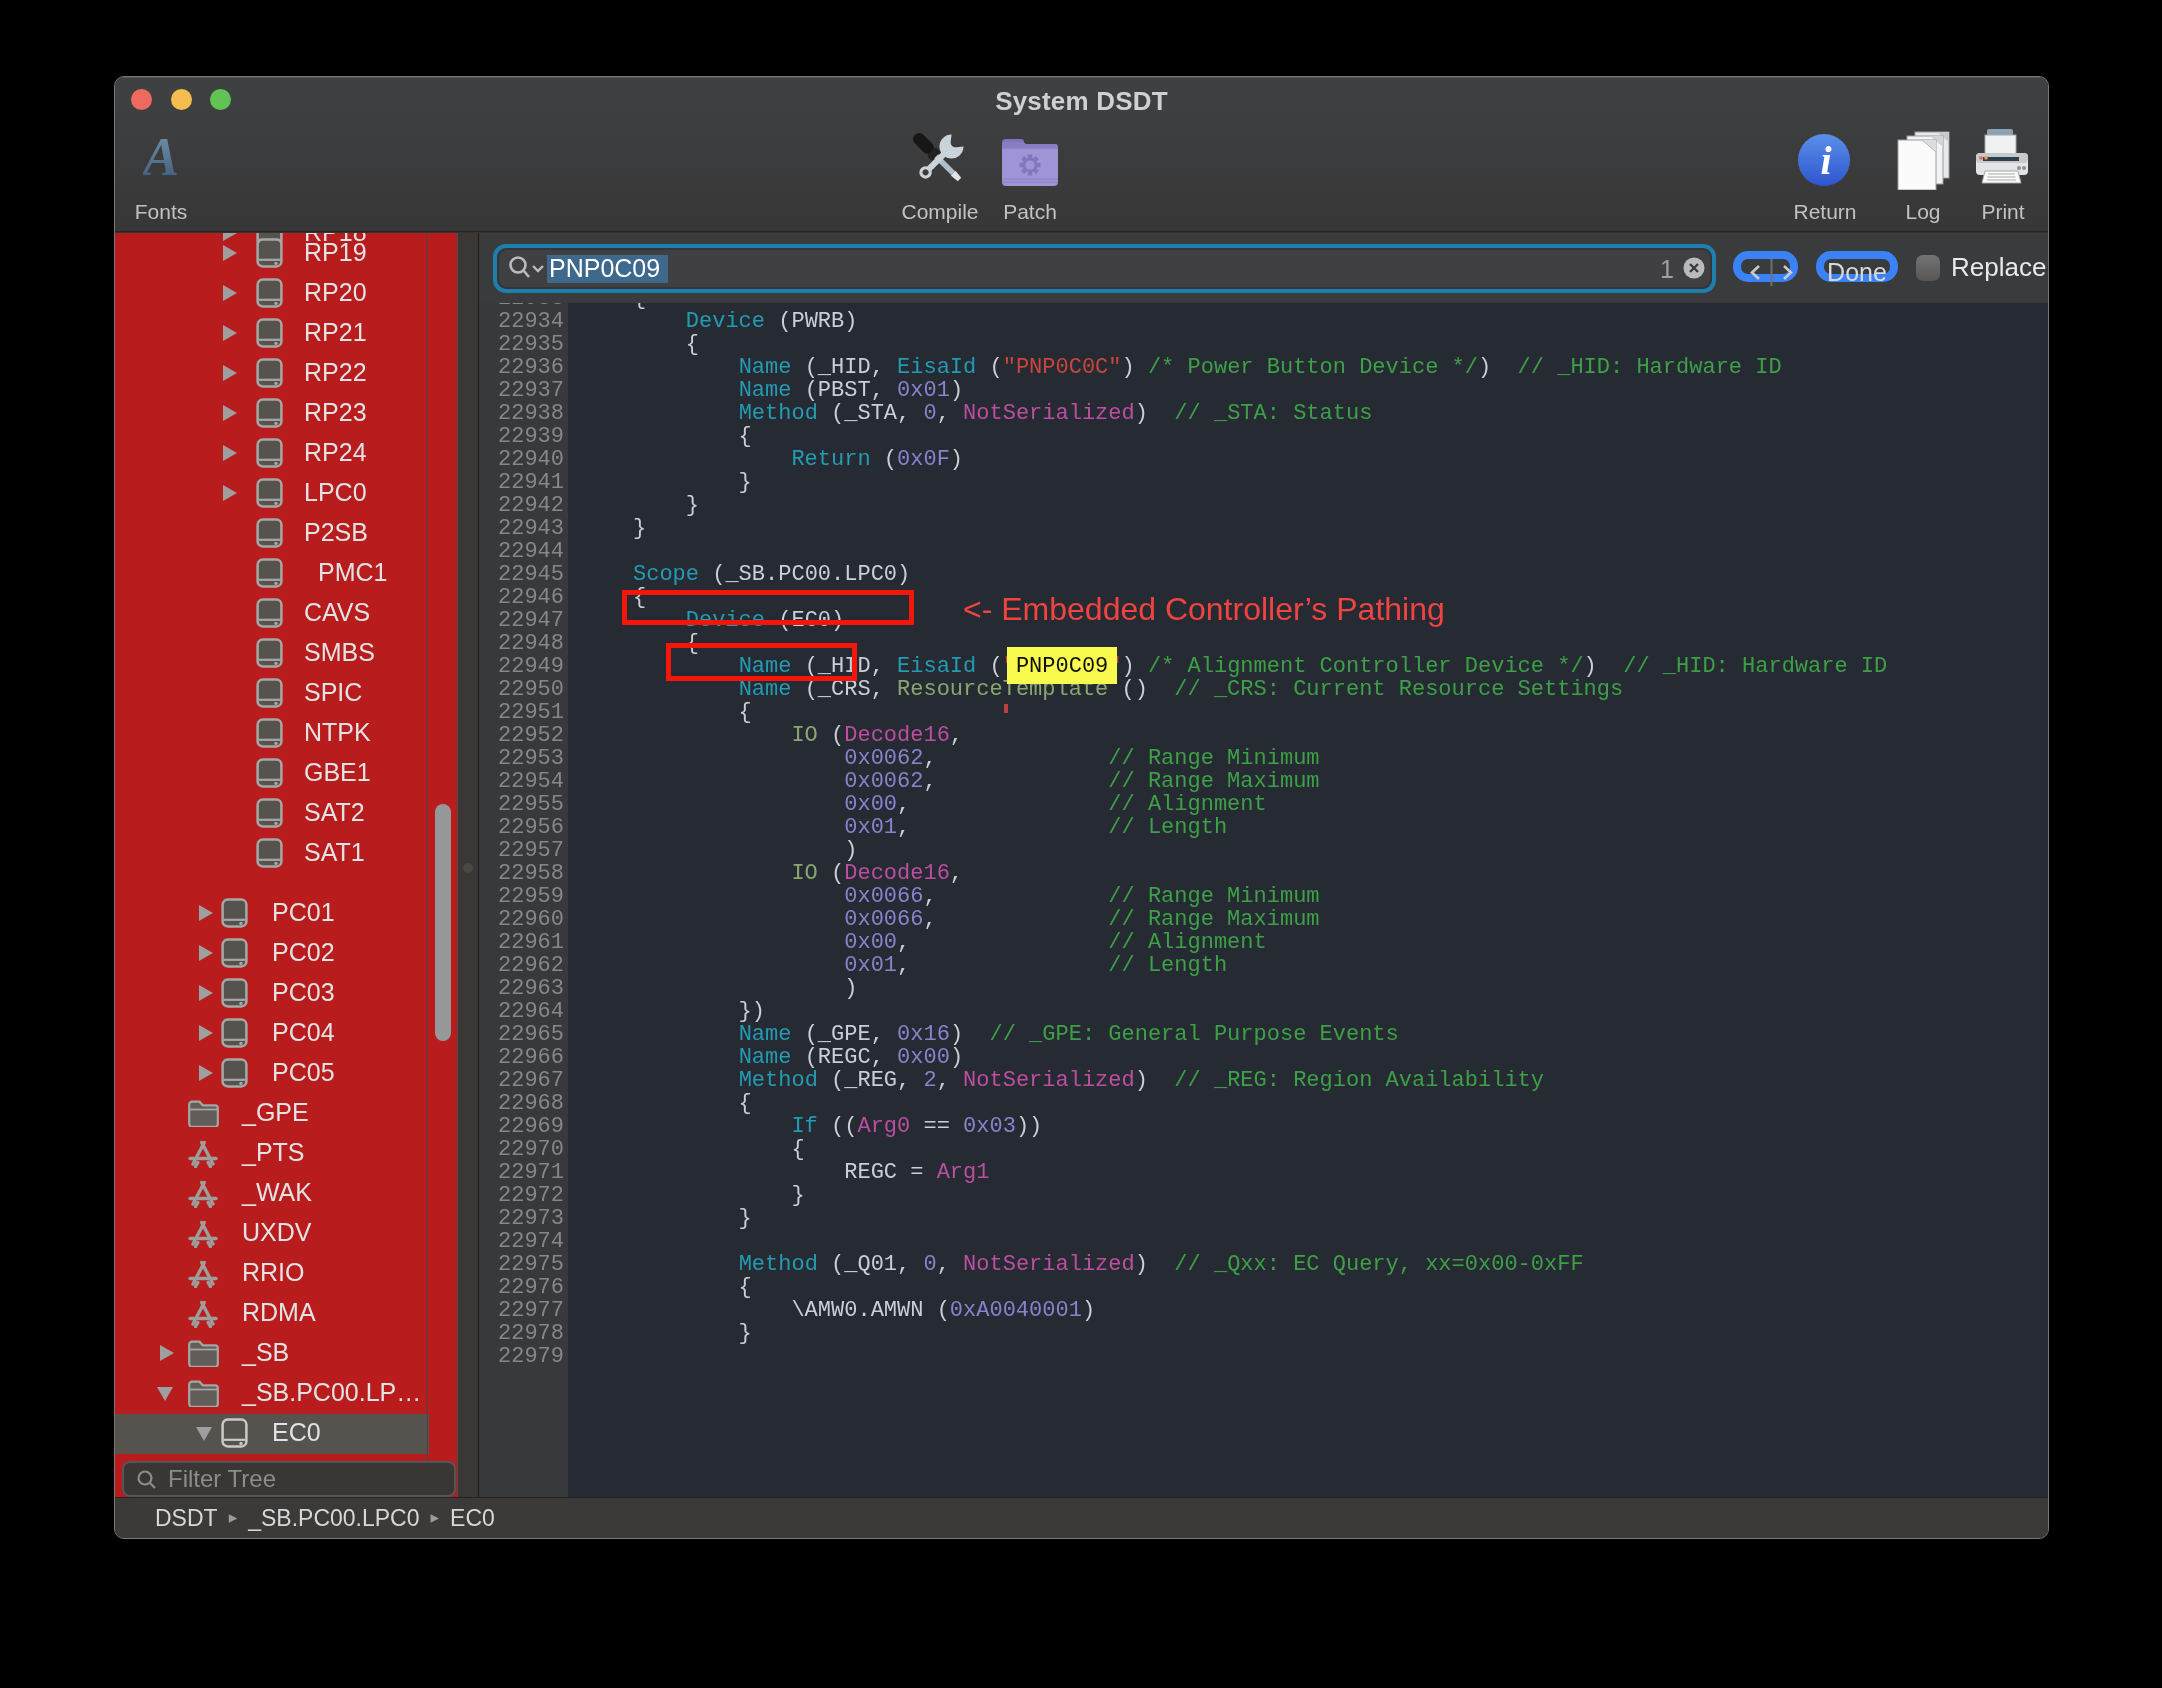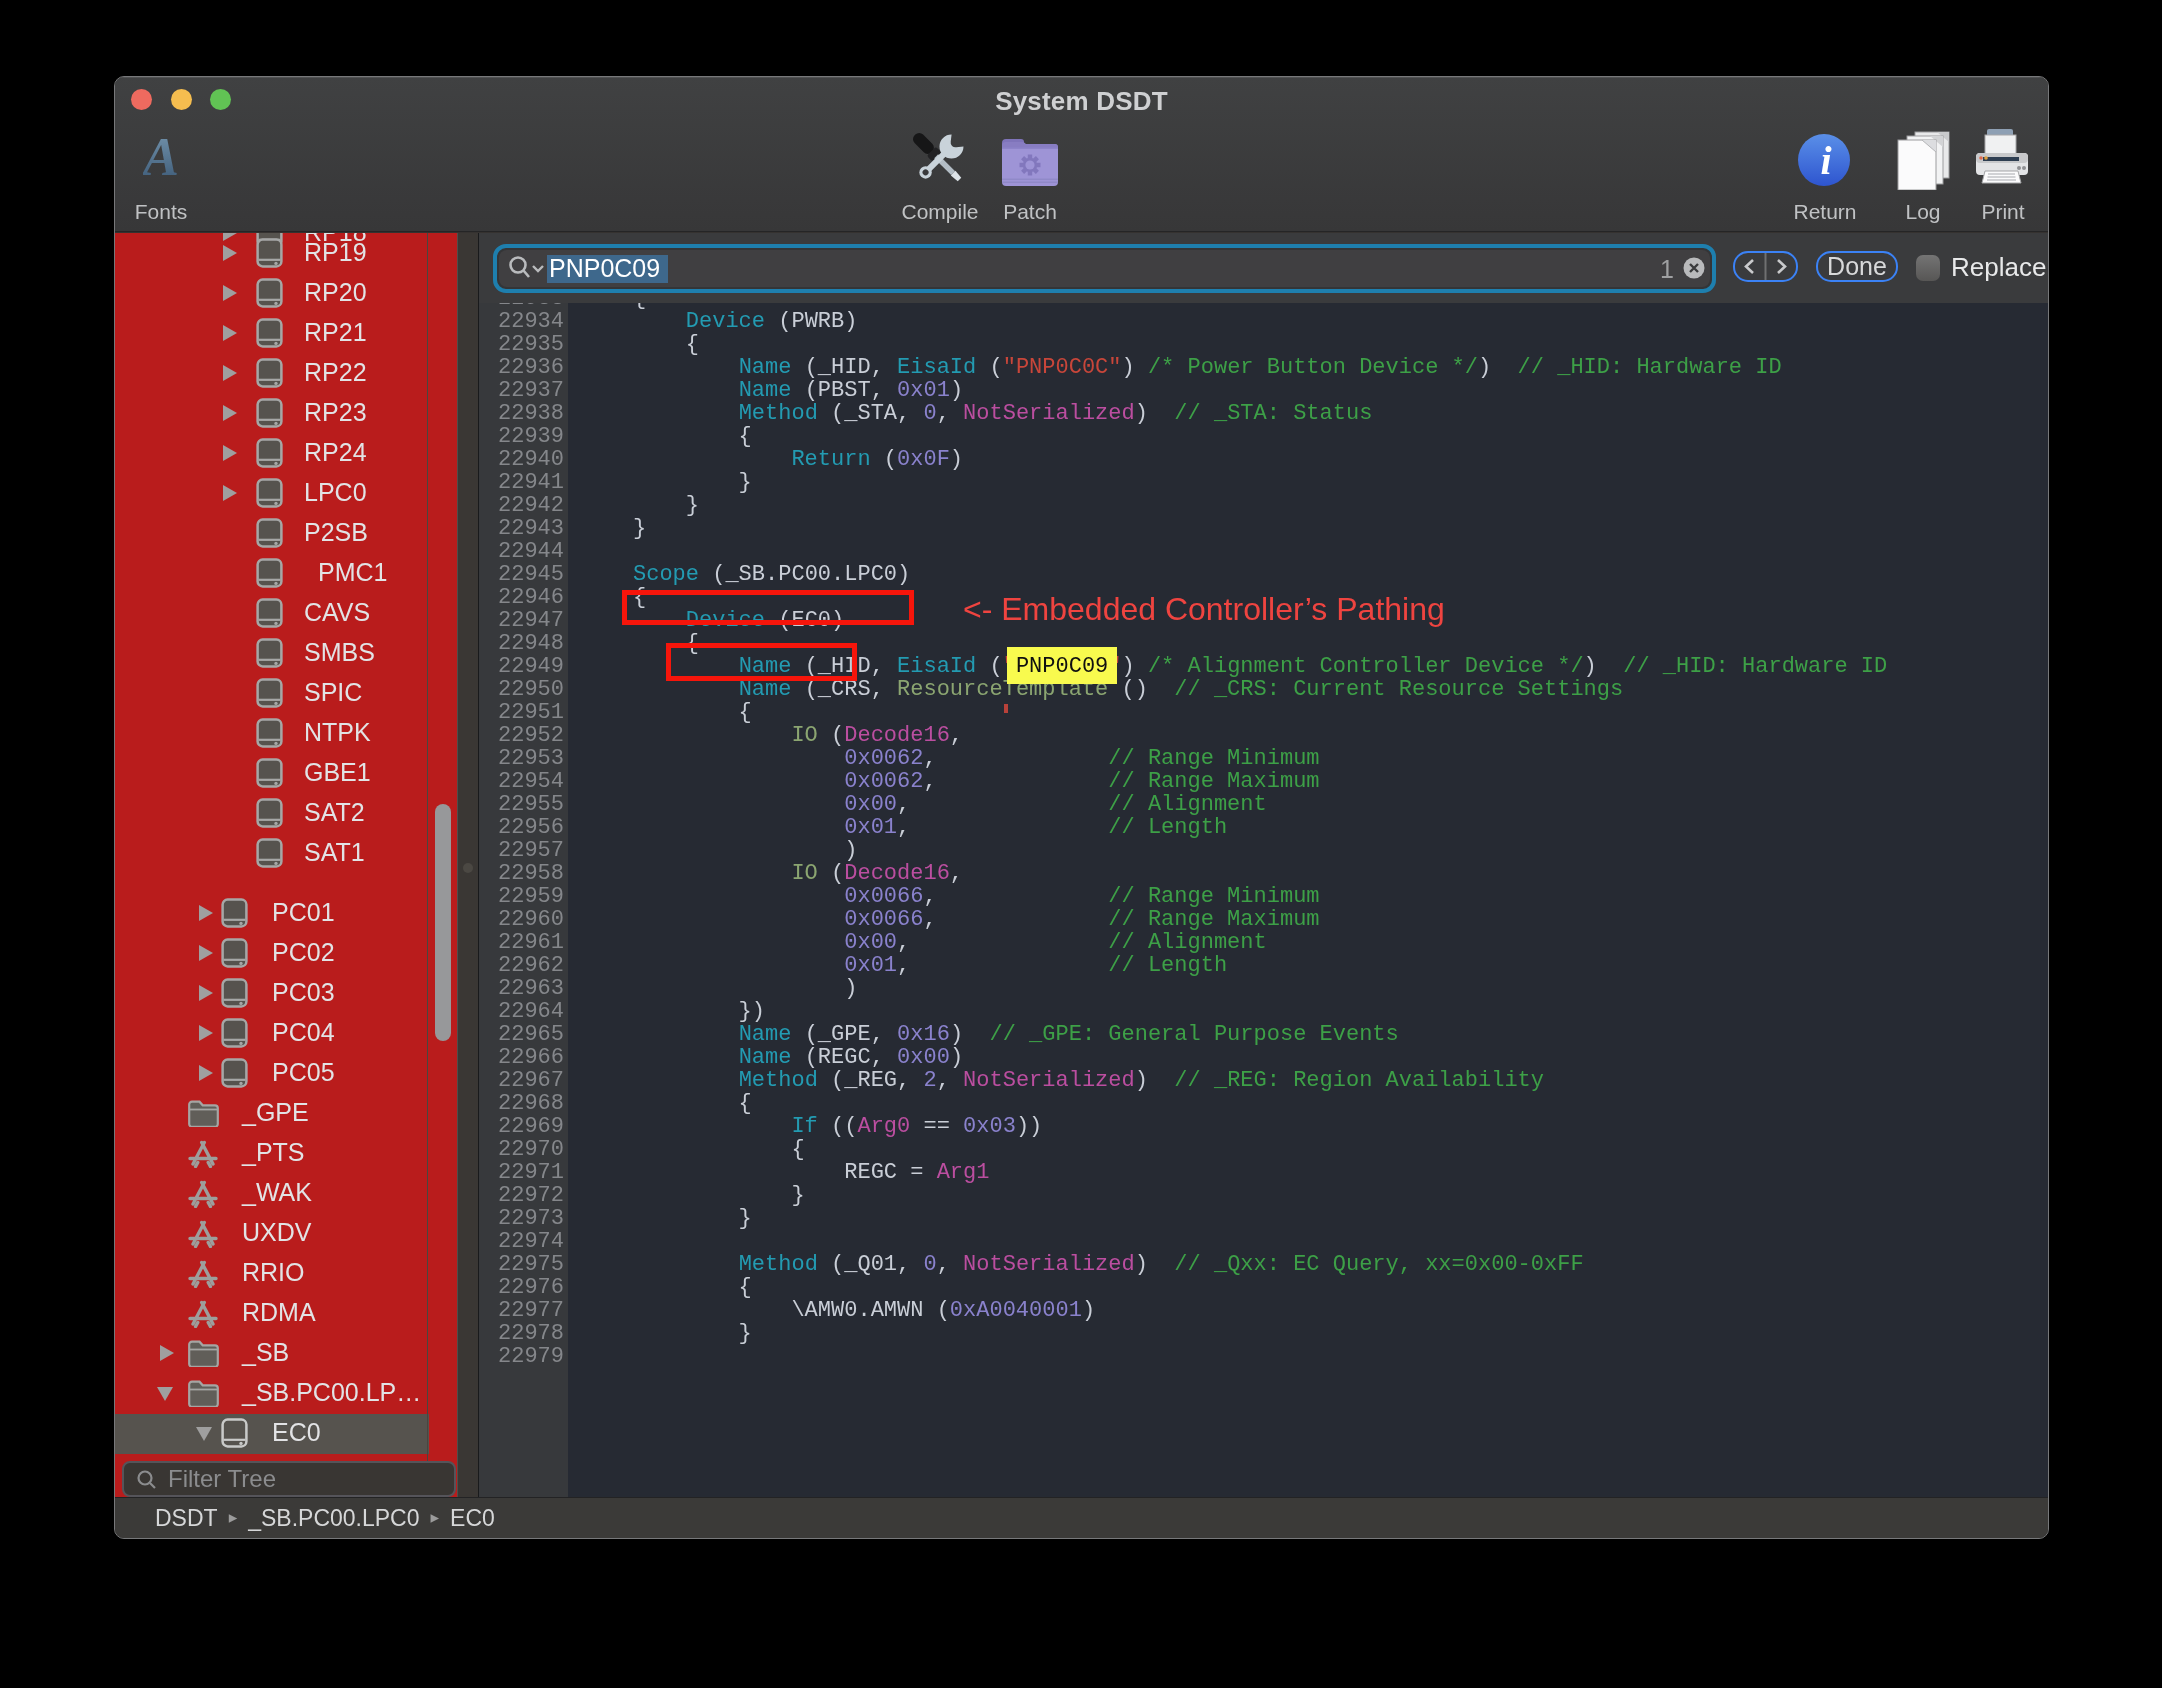--- a/index.html
+++ b/index.html
@@ -28,21 +28,21 @@
 #code{position:absolute;left:101.2px;top:53.7px;color:#c9ced7}
 .k{color:#239bb2}.c{color:#3da047}.s{color:#c8463a}.n{color:#8a82cd}.m{color:#bb4ea0}.r{color:#8ba571}
 .hl{background:#f8fa4e;color:#101010;padding:6.5px 8.5px 5px 9px;margin:-6.5px -8.5px -5px -9px;position:relative;z-index:2}
 .rbox{position:absolute;border:5px solid #f6150b;z-index:3}
 .rtxt{position:absolute;color:#ef4440;font-size:32px;white-space:nowrap;z-index:3}
 #sband{position:absolute;left:0;top:0;width:100%;height:70px;background:#3a3b3d;z-index:5}
 #sfield{position:absolute;left:14px;top:11px;width:1223px;height:49px;border:4px solid #1e7fae;border-radius:13px;background:#343537}
 #sfield .inner{position:absolute;left:2px;top:2px;right:2px;bottom:2px;border-radius:8px;background:#403f41}
 #stext{position:absolute;left:68px;top:22px;height:28px;font-size:25px;line-height:27px;color:#fff;background:#3e688c;padding:0 8px 0 2px}
 #scount{position:absolute;left:1155px;top:22px;width:40px;text-align:right;font-size:25px;color:#9fa0a2}
-.sbtn{position:absolute;top:18px;height:31px;border:2px solid #3b82f6;border-radius:15px;color:#d8d9da;font-size:25px}
+.sbtn{position:absolute;top:18px;height:31px;border:8px solid #3b82f6;border-radius:15px;color:#d8d9da;font-size:25px}
 #chevs{left:1254px;width:65px}
 #done{left:1337px;width:82px;text-align:center;line-height:27px}
 #repl{position:absolute;top:22px;left:1437px;width:24px;height:26px;border-radius:7px;background:linear-gradient(#747474,#575655)}
 #repllbl{position:absolute;left:1472px;top:19px;font-size:26px;color:#e8e9ea}
 </style></head><body>
 <div id="win">
 <div id="side">
       <div id="sel"></div>
       <div class="trow" style="top:-20px">
         <div class="tri" style="left:108px"></div>

